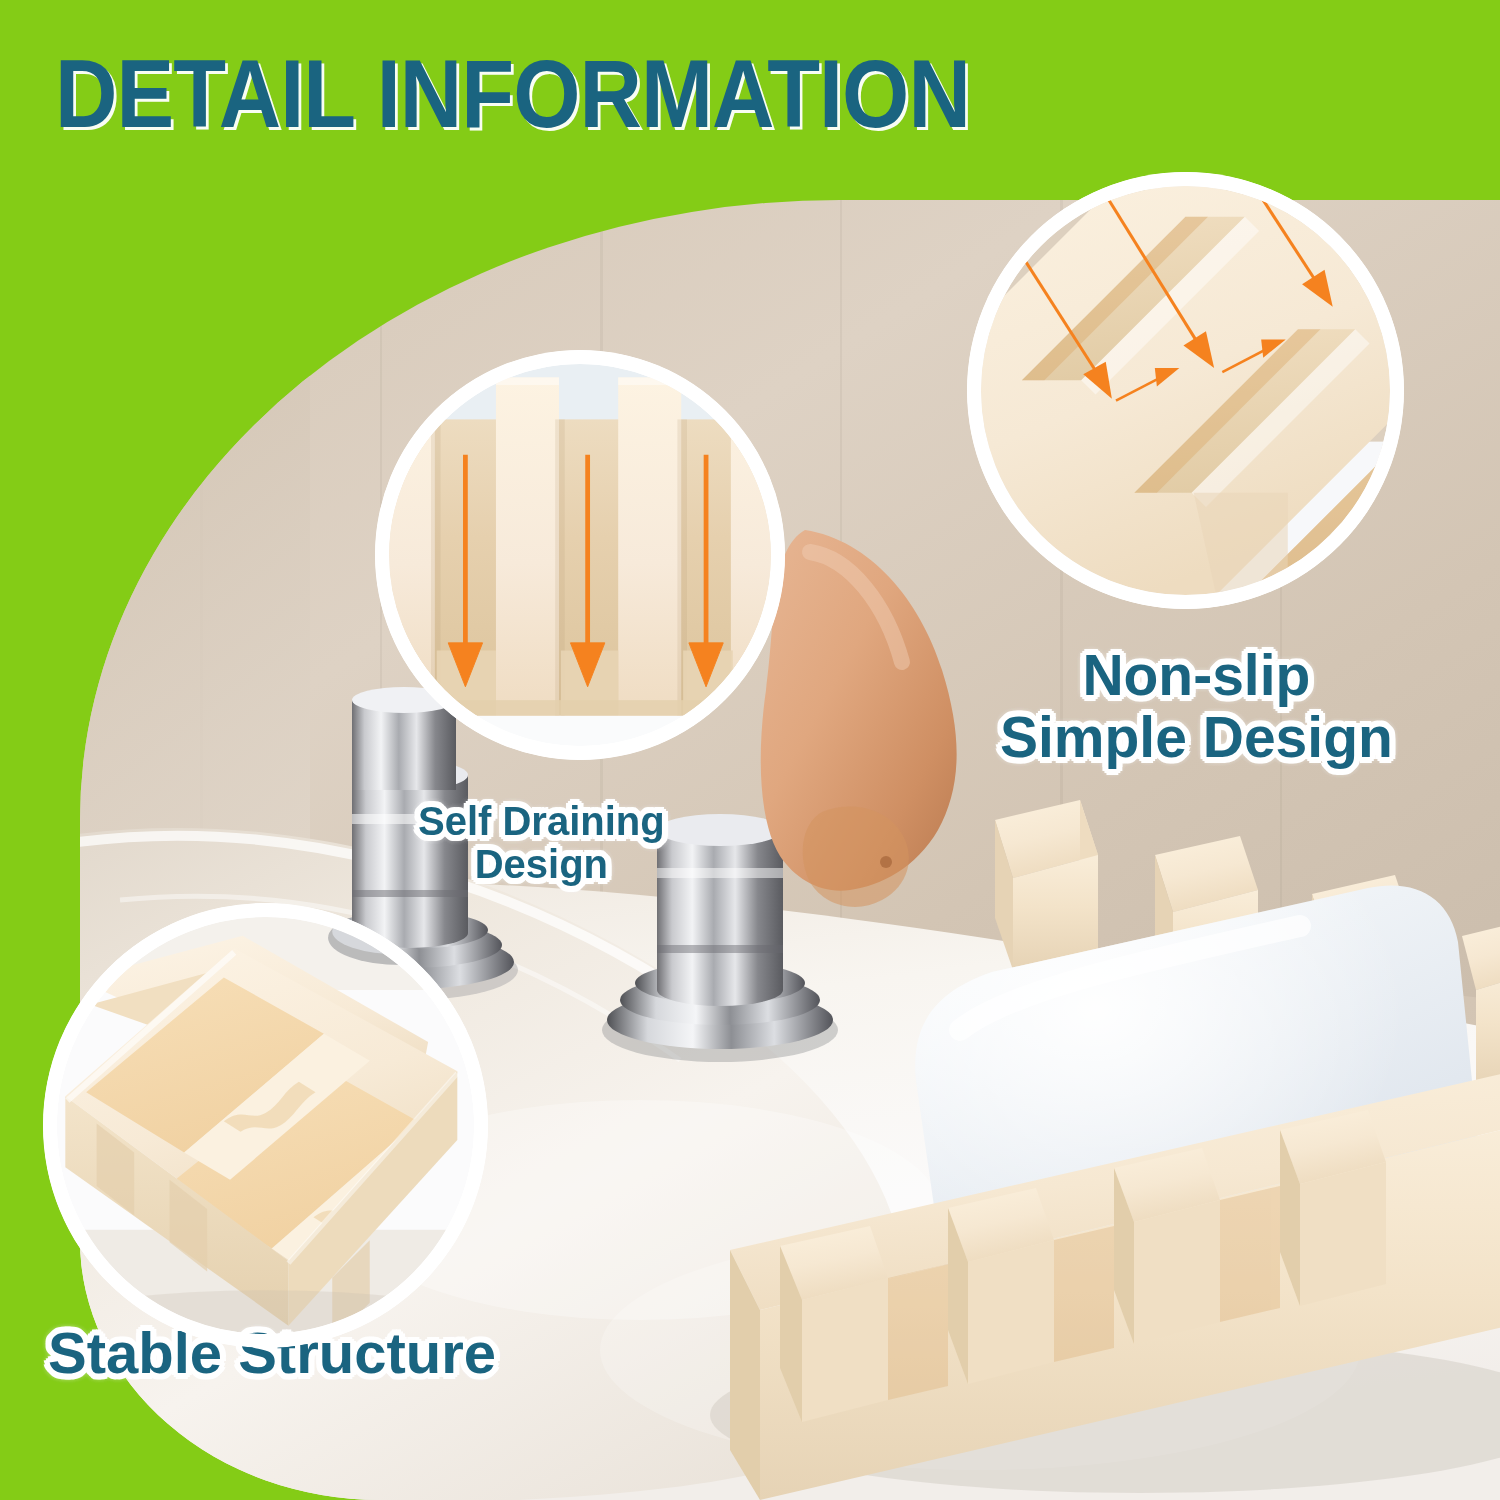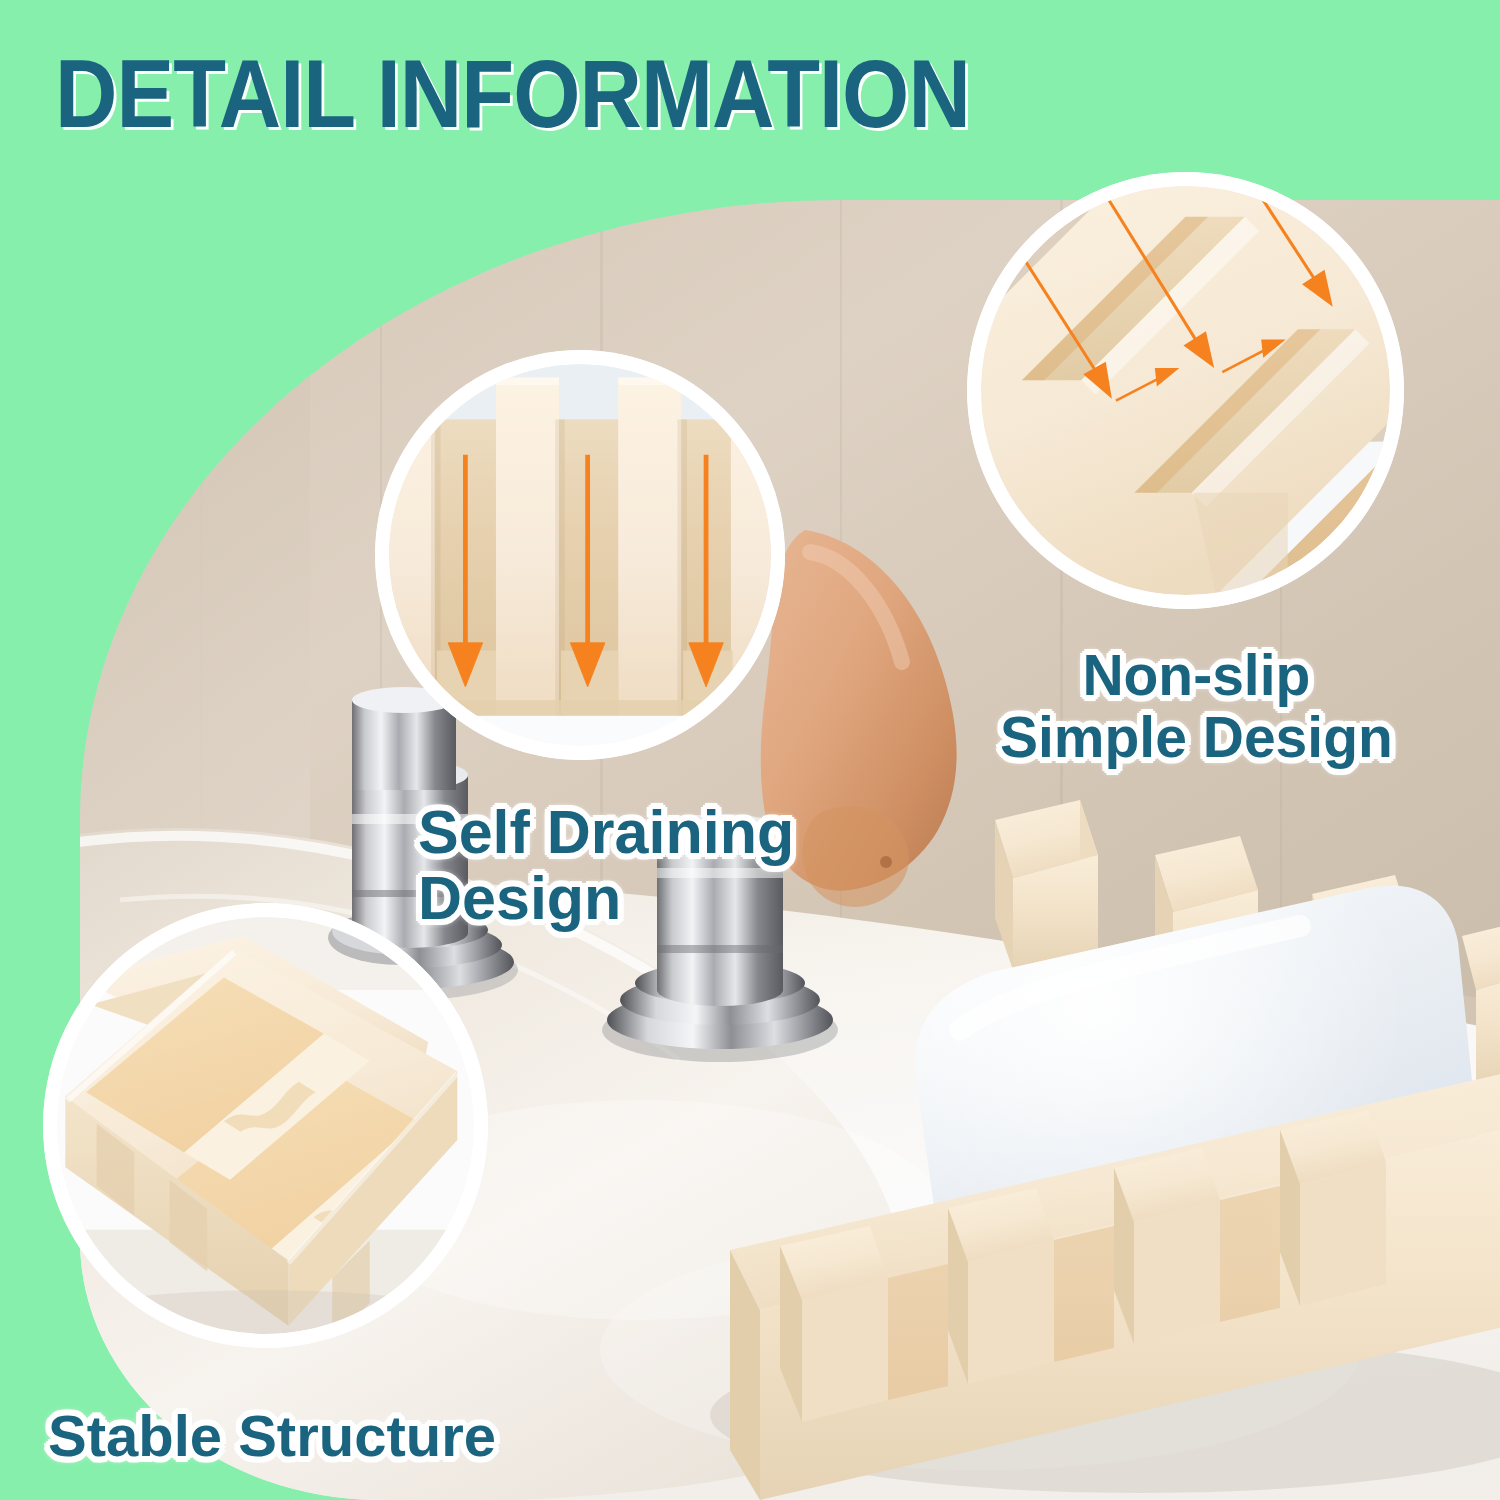--- a/index.html
+++ b/index.html
@@ -1,21 +1,21 @@
 <!DOCTYPE html>
 <html><head>
 <meta charset="utf-8">
 <style>
   html,body{margin:0;padding:0;}
   body{
     width:1500px;height:1500px;overflow:hidden;
     font-family:"Liberation Sans", sans-serif;
     background:#d3ebf2;
   }
-  #stage{position:relative;width:1500px;height:1500px;overflow:hidden;background:#86efac;}
+  #stage{position:relative;width:1500px;height:1500px;overflow:hidden;background:#84cc16;}
 
   
   .photo{
     position:absolute;
     left:80px; top:200px; width:1420px; height:1300px;
     overflow:hidden;
     border-top-left-radius:760px 620px;
     border-bottom-left-radius:300px 260px;
   }
   .photo svg{display:block;width:100%;height:100%;}
@@ -74,23 +74,23 @@
     white-space:pre-line;
     text-shadow:
       0 0 10px #fff, 0 0 10px #fff, 0 0 10px #fff,
       3px 0 0 #fff,-3px 0 0 #fff,0 3px 0 #fff,0 -3px 0 #fff,
       3px 3px 0 #fff,-3px 3px 0 #fff,3px -3px 0 #fff,-3px -3px 0 #fff,
       5px 0 0 #fff,-5px 0 0 #fff,0 5px 0 #fff,0 -5px 0 #fff,
       4px 4px 0 #fff,-4px 4px 0 #fff,4px -4px 0 #fff,-4px -4px 0 #fff,
       6px 2px 0 #fff,-6px 2px 0 #fff,6px -2px 0 #fff,-6px -2px 0 #fff,
       2px 6px 0 #fff,-2px 6px 0 #fff,2px -6px 0 #fff,-2px -6px 0 #fff;
   }
-  #label-drain{left:418px;top:800px;font-size:61px;}
+  #label-drain{left:418px;top:800px;font-size:40px;text-align:center;}
   #label-nonslip{left:1000px;top:645px;font-size:57px;text-align:center;}
-  #label-stable{left:48px;top:1405px;font-size:58px;text-align:right;}
+  #label-stable{left:48px;top:1322px;font-size:58px;text-align:right;}
 </style>
 </head>
 <body>
 
 <div id="stage">
 
   <div class="photo">
     <svg viewBox="0 0 1420 1300" preserveAspectRatio="none">
       <defs>
         <linearGradient id="wallG" x1="0" y1="0" x2="1" y2="1">

